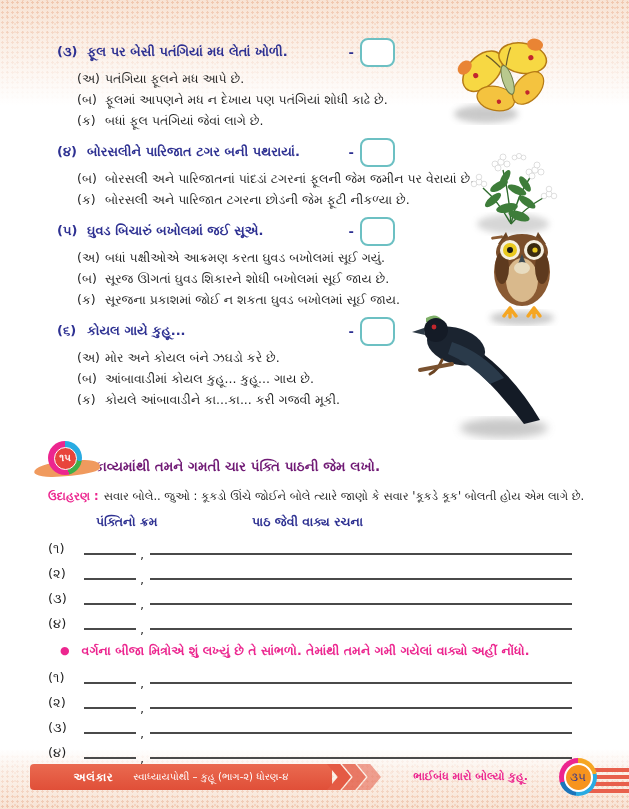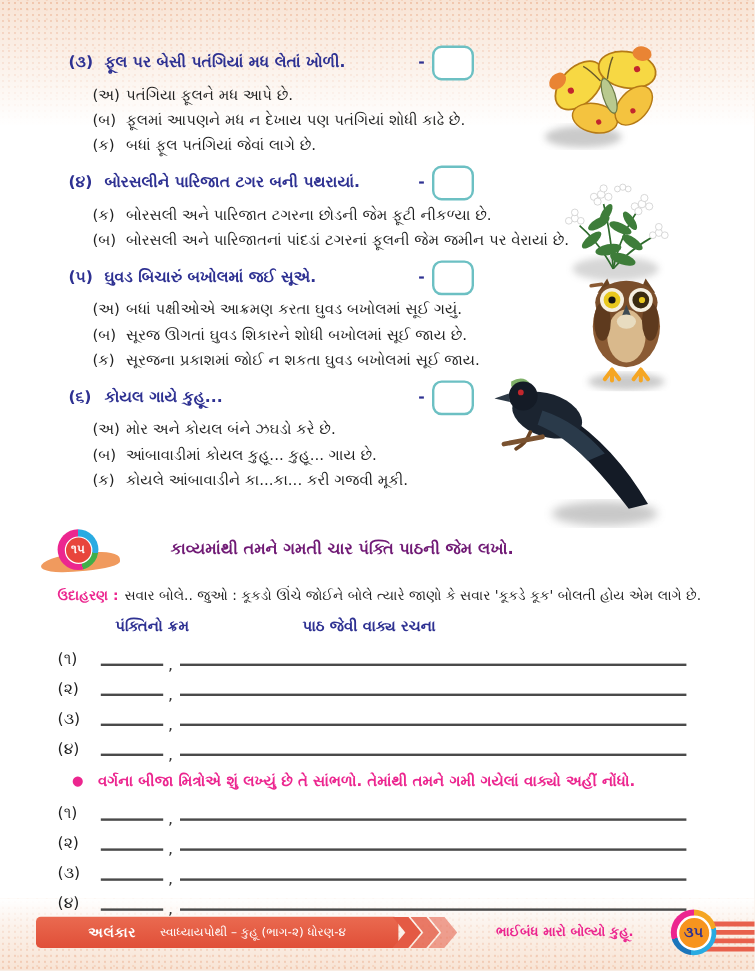--- a/index.html
+++ b/index.html
@@ -30,21 +30,21 @@
   .qline { display:flex; align-items:center; width:338px; height:32px;
     color:#2e3192; font-weight:bold; font-size:13px; white-space:nowrap; }
   .qnum { width:30px; flex:0 0 30px; }
   .qdash { margin-left:auto; padding:0 6px; font-weight:bold; }
   .abox { display:inline-block; width:35px; height:29px; flex:0 0 35px;
     border:2px solid #6cc0c3; border-radius:8px; background:#fff; }
   .opt { margin-left:20px; font-size:12.5px; line-height:21px; color:#1f1f1f; white-space:nowrap; }
   .olabel { display:inline-block; width:28px; }
 
   
-  .act-header { position:absolute; left:48px; top:441px; display:flex; align-items:center;gap:48px; }
+  .act-header { position:absolute; left:48px; top:441px; display:flex; align-items:flex-end; }
   .act-badge { position:relative; width:34px; height:34px; flex:0 0 34px; }
   .act-splash { position:absolute; left:-14px; top:20px; width:66px; height:15px;
     background:#f09a5e; border-radius:60% 45% 55% 50%/70% 60% 45% 55%; transform:rotate(-5deg); }
   .act-ring { position:absolute; inset:0; border-radius:50%;
     background:conic-gradient(#29abe2 0 28%, #3fae49 28% 46%, #ec268f 46% 100%);
     display:flex; align-items:center; justify-content:center; }
   .act-center { width:23px; height:23px; border-radius:50%; background:#e8453c;
     border:1.5px solid #fff; color:#fff; font-size:10px; font-weight:bold;
     display:flex; align-items:center; justify-content:center; }
   .act-heading { margin-left:12px; color:#701a75; font-weight:bold; font-size:13.5px; white-space:nowrap; }
@@ -81,21 +81,21 @@
     clip-path:polygon(0 0, 55% 0, 100% 50%, 55% 100%, 0 100%, 45% 50%); }
   .chev:nth-child(2){ opacity:.8; } .chev:nth-child(3){ opacity:.55; }
   .footer-chapter { position:absolute; right:101px; top:770px; color:#ec268f;
     font-weight:bold; font-size:11px; white-space:nowrap; }
   .stripes { position:absolute; right:0; top:768px; width:50px; display:flex; flex-direction:column; gap:3px; }
   .stripe { height:4px; background:#e8604c; border-radius:2px 0 0 2px; }
   .page-badge { position:absolute; right:32px; top:758px; width:38px; height:38px; border-radius:50%;
     background:conic-gradient(#f5a623 0 22%, #29abe2 22% 52%, #1b75bb 52% 70%, #ec268f 70% 100%);
     display:flex; align-items:center; justify-content:center; z-index:2; }
   .page-badge-inner { width:29px; height:29px; border-radius:50%; background:#f7941e;
-    border:2px solid #fff; color:#2e3192; font-weight:bold; font-size:12px;
+    border:2px solid #fff; color:#2e3192; font-weight:normal; font-size:12px;
     display:flex; align-items:center; justify-content:center; }
 
   
   .illus { position:absolute; }
   .illus-butterfly { left:448px; top:36px; }
   .illus-plant { left:455px; top:136px; }
   .illus-owl { left:478px; top:228px; }
   .illus-koel { left:412px; top:312px; }
 </style>
 </head>
@@ -119,22 +119,22 @@
       <div class="opt"><span class="olabel">(ક)</span><span>બધાં ફૂલ પતંગિયાં જેવાં લાગે છે.</span></div>
     </div>
 
     <div class="qblock">
       <div class="qline">
         <span class="qnum">(૪)</span>
         <span class="qtext">બોરસલીને પારિજાત ટગર બની પથરાયાં.</span>
         <span class="qdash">-</span>
         <span class="abox"></span>
       </div>
+      <div class="opt"><span class="olabel">(બ)</span><span>બોરસલી અને પારિજાતનાં પાંદડાં ટગરનાં ફૂલની જેમ જમીન પર વેરાયાં છે.</span></div>
       <div class="opt"><span class="olabel">(ક)</span><span>બોરસલી અને પારિજાત ટગરના છોડની જેમ ફૂટી નીકળ્યા છે.</span></div>
-      <div class="opt"><span class="olabel">(બ)</span><span>બોરસલી અને પારિજાતનાં પાંદડાં ટગરનાં ફૂલની જેમ જમીન પર વેરાયાં છે.</span></div>
     </div>
 
     <div class="qblock">
       <div class="qline">
         <span class="qnum">(૫)</span>
         <span class="qtext">ઘુવડ બિચારું બખોલમાં જઈ સૂએ.</span>
         <span class="qdash">-</span>
         <span class="abox"></span>
       </div>
       <div class="opt"><span class="olabel">(અ)</span><span>બધાં પક્ષીઓએ આક્રમણ કરતા ઘુવડ બખોલમાં સૂઈ ગયું.</span></div>

